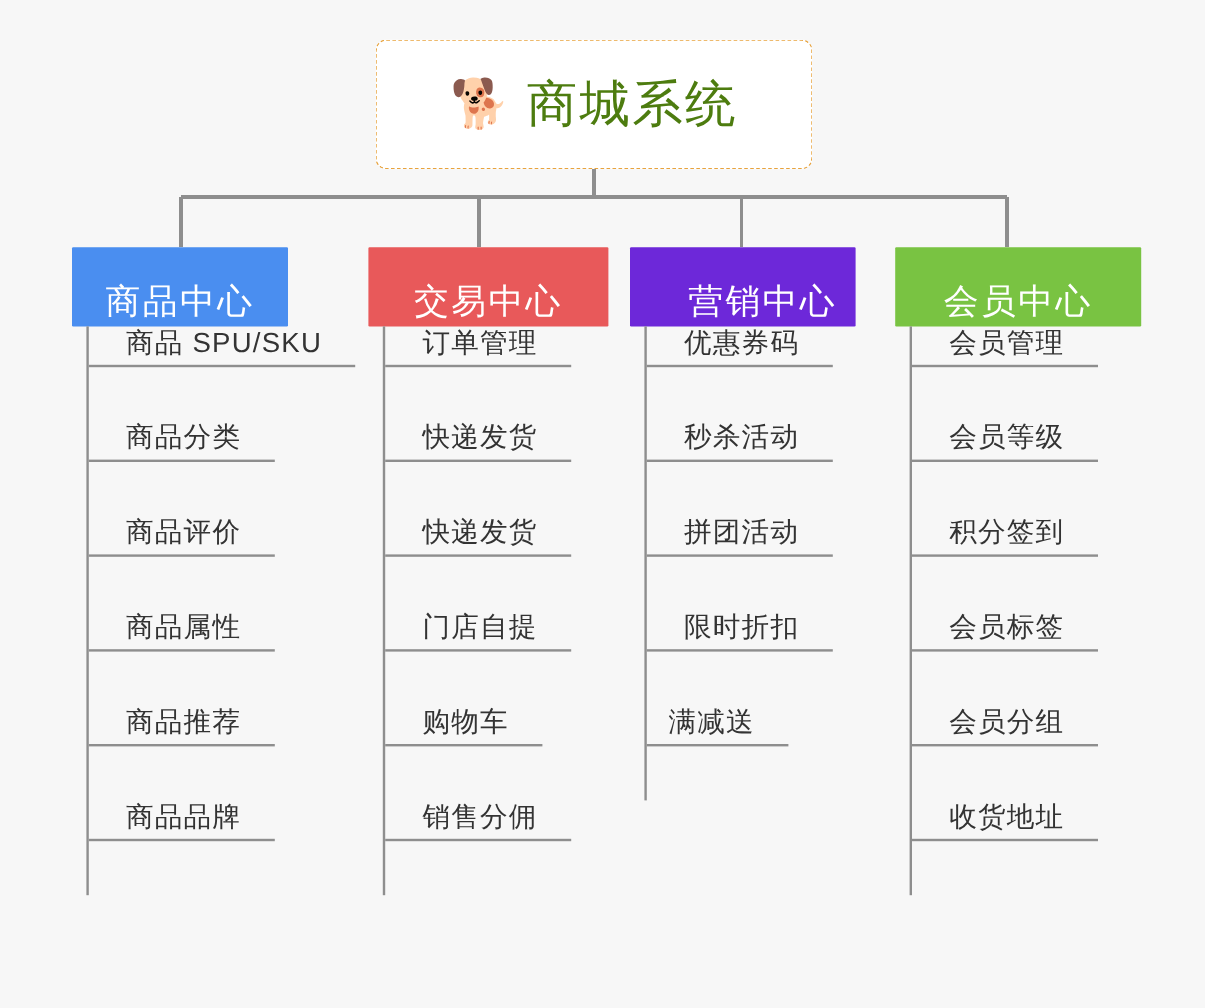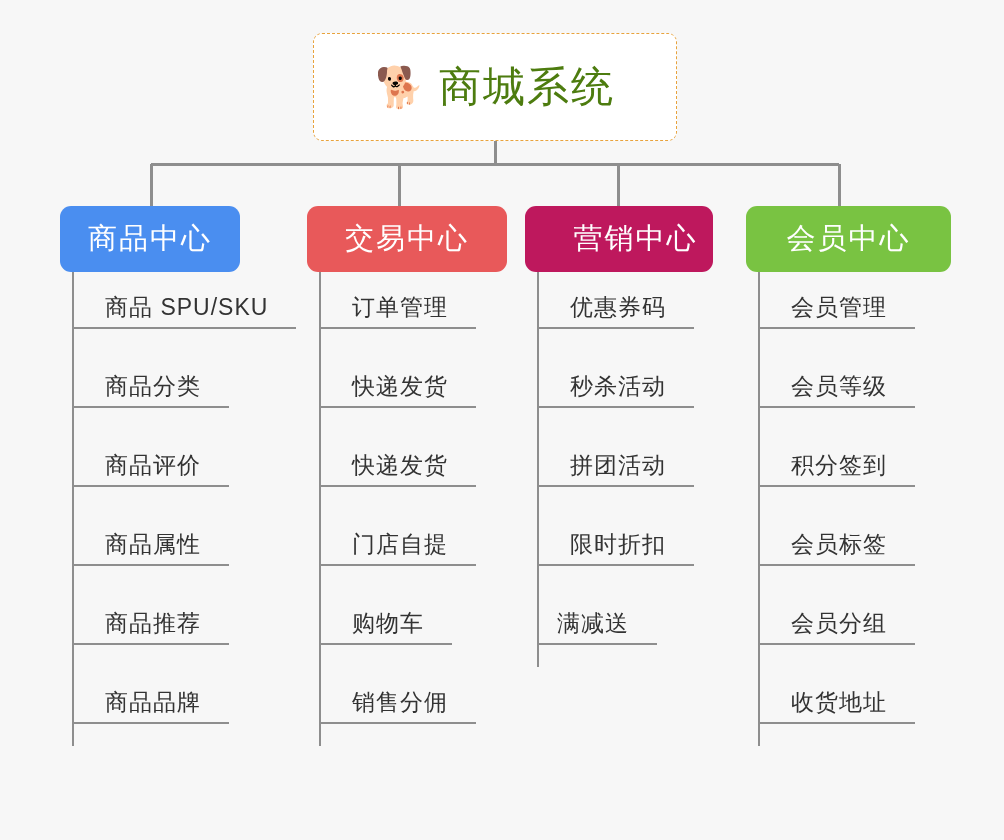--- a/index.html
+++ b/index.html
@@ -63,43 +63,43 @@
   }
 
   
   .branch {
     position: absolute;
     top: 206px;
   }
   .branch-head {
     height: 66px;
     box-sizing: border-box;
-    border-radius: 11px;
+    border-radius: 1px;
     display: flex;
-    align-items: center;
+    align-items: flex-end;
     justify-content: center;
     color: #ffffff;
     font-size: 29px;
     letter-spacing: 2px;
     white-space: nowrap;
   }
 
   .branch-children {
     position: relative;
     margin-left: 12px;
     padding-left: 0;
     border-left: 2px solid #8e8e8e;
     margin-top: 0;
   }
   .leaf {
     position: relative;
     height: 79px;
     box-sizing: border-box;
     display: flex;
-    align-items: center;
+    align-items: flex-start;
     padding-left: 31px;
   }
   .leaf-inner {
     display: inline-block;
     border-bottom: 2px solid #8e8e8e;
     padding: 0 28px 6px 0;
     margin-left: -31px;
     padding-left: 31px;
   }
   .leaf-label {
@@ -191,21 +191,21 @@
       <div class="leaf">
           <span class="leaf-inner" style="border-bottom-color: rgb(142, 142, 142);"><span class="leaf-label">购物车</span></span>
         </div>
       <div class="leaf">
           <span class="leaf-inner" style="border-bottom-color: rgb(142, 142, 142);"><span class="leaf-label">销售分佣</span></span>
         </div>
     </div>
   </div>
 
   <div class="branch" id="branch-2">
-    <div class="branch-head" style="background: #be185d; padding-left: 33px;">
+    <div class="branch-head" style="background: #6d28d9; padding-left: 33px;">
       <span>营销中心</span>
     </div>
     <div class="branch-children" style="border-left-color: rgb(142, 142, 142);">
       <div class="leaf">
           <span class="leaf-inner" style="border-bottom-color: rgb(142, 142, 142);"><span class="leaf-label">优惠券码</span></span>
         </div>
       <div class="leaf">
           <span class="leaf-inner" style="border-bottom-color: rgb(142, 142, 142);"><span class="leaf-label">秒杀活动</span></span>
         </div>
       <div class="leaf">

